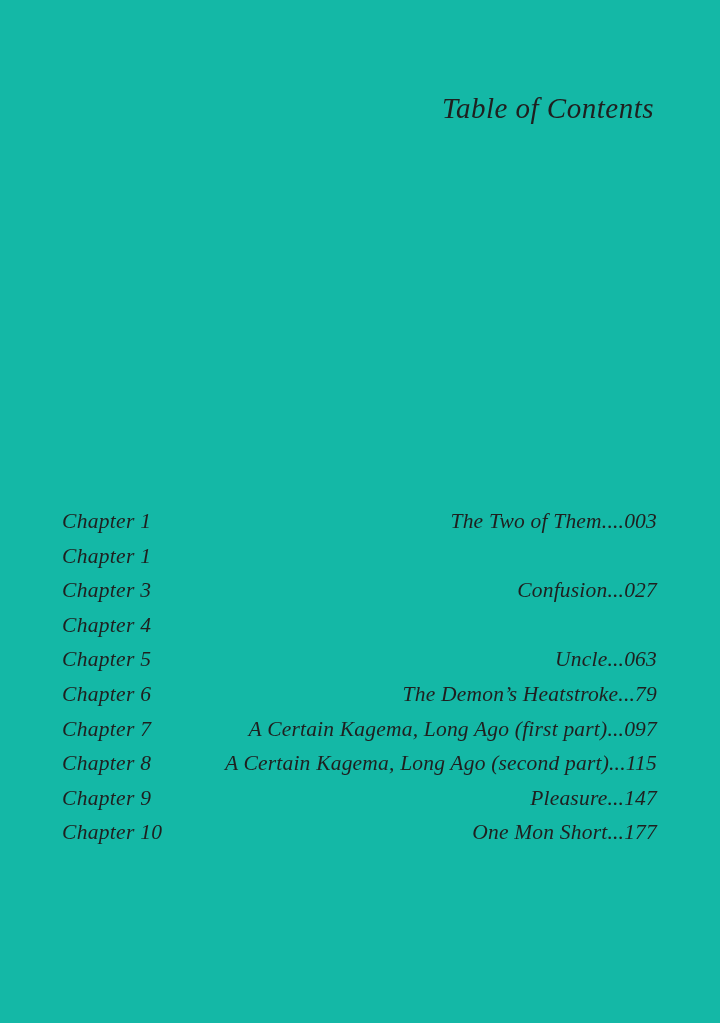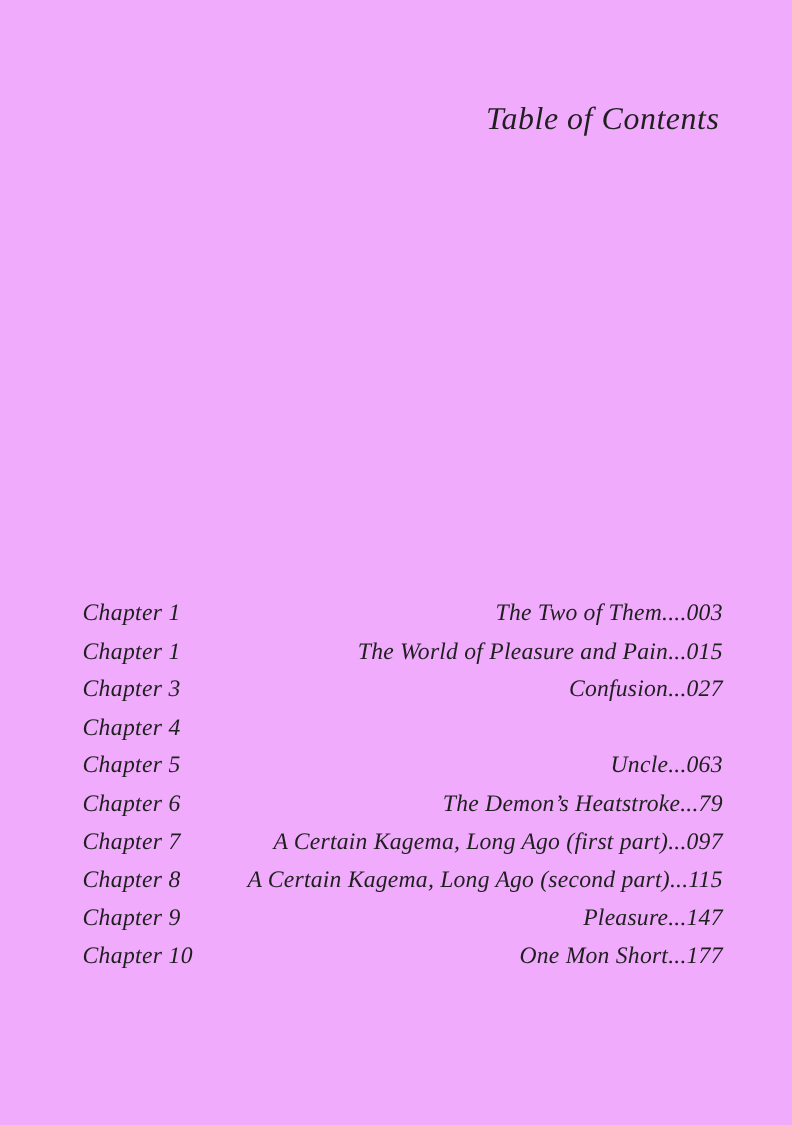--- a/index.html
+++ b/index.html
@@ -9,41 +9,40 @@
   body {
     width: 720px;
     height: 1023px;
     background: #fdfdfd;
     overflow: hidden;
   }
   .page {
     position: relative;
     width: 720px;
     height: 1023px;
-    background: #f0abfc;
+    background: #14b8a6;
     color: #1f1f1f;
     font-family: "Liberation Serif", "DejaVu Serif", serif;
     font-style: italic;
   }
   .title {
     position: absolute;
     top: 92px;
     right: 66px;
     margin: 0;
     font-size: 29px;
     font-weight: normal;
     letter-spacing: 0.5px;
     white-space: nowrap;
   }
   .toc {
     position: absolute;
     top: 509px;
-    left: 75px;
+    left: 62px;
     right: 63px;
-    margin-top: 36px;
   }
   .toc-row {
     display: flex;
     justify-content: space-between;
     align-items: baseline;
     height: 34.6px;
     font-size: 21.5px;
     white-space: nowrap;
   }
   .chap-label {
@@ -65,21 +64,20 @@
 
   <div class="toc">
 
     <div class="toc-row">
       <span class="chap-label">Chapter 1</span>
       <span class="entry"><span>The Two of Them</span><span>....</span><span>003</span></span>
     </div>
 
     <div class="toc-row">
       <span class="chap-label">Chapter 1</span>
-      <span class="entry"><span>The World of Pleasure and Pain</span><span>...</span><span>015</span></span>
     </div>
 
     <div class="toc-row">
       <span class="chap-label">Chapter 3</span>
       <span class="entry"><span>Confusion</span><span>...</span><span>027</span></span>
     </div>
 
     <div class="toc-row">
       <span class="chap-label">Chapter 4</span>
     </div>

